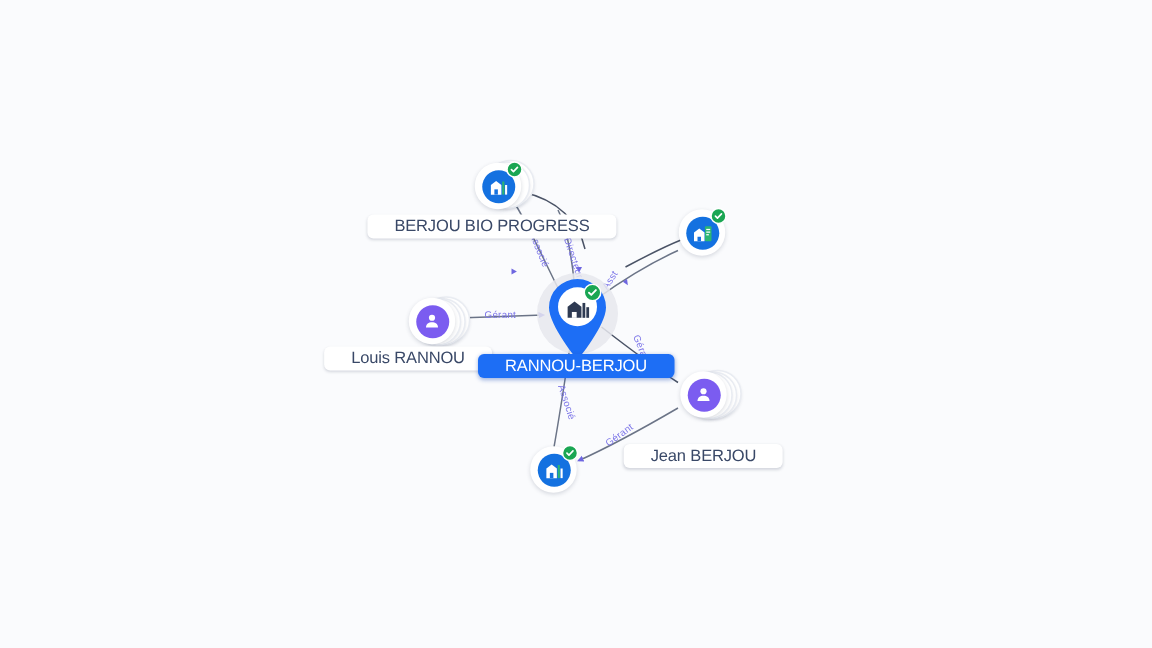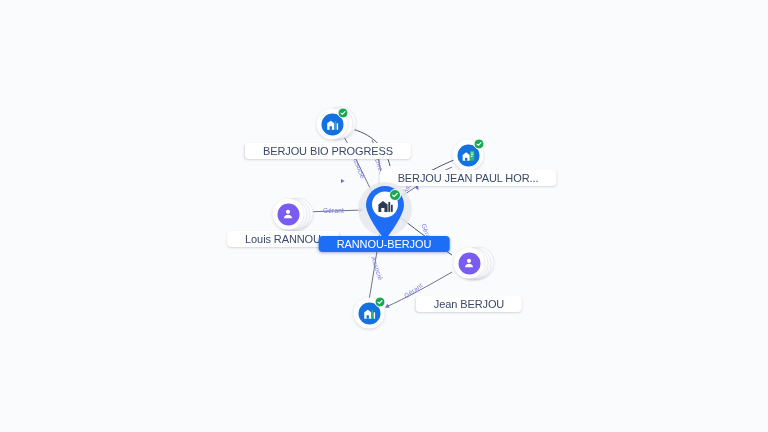--- a/index.html
+++ b/index.html
@@ -206,36 +206,35 @@
           <rect x="16" y="13" width="3" height="1.4" fill="#ffffff"></rect>
         </svg>
       </div>
       <div class="verified-badge" style="width:11px;height:11px;right:-1px;top:-1px;">
         <svg width="7" height="7" viewBox="0 0 12 12">
           <path d="M2.5 6.2 L4.8 8.4 L9.4 3.6" stroke="#ffffff" stroke-width="1.9" fill="none" stroke-linecap="round" stroke-linejoin="round"></path>
         </svg>
       </div>
     </div>
   </div>
-  <div class="node-label" style="left:468px; top:170px;">BERJOU JEAN PAUL HOR...</div>
 
   <div class="node" style="left:288px; top:214px;">
     <div class="stack" style="width:30px;height:30px;left:9px;top:-1px;"></div>
     <div class="stack" style="width:30px;height:30px;left:6px;top:-0.5px;"></div>
     <div class="stack" style="width:30px;height:30px;left:3px;top:0px;"></div>
     <div class="disc" style="width:31px;height:31px;">
       <div class="inner-circle person" style="width:22px;height:22px;">
         <svg width="13" height="13" viewBox="0 0 24 24">
           <circle cx="12" cy="8" r="3.8" fill="#ffffff"></circle>
           <path d="M4.6 20c0-4.1 3.3-6.4 7.4-6.4s7.4 2.3 7.4 6.4z" fill="#ffffff"></path>
         </svg>
       </div>
     </div>
   </div>
-  <div class="node-label" style="left:283px; top:231px;">Louis RANNOU</div>
+  <div class="node-label" style="left:272px; top:231px;">Louis RANNOU</div>
 
   <div class="pin-node" style="left:385px; top:209px;">
     <div class="pin-halo"></div>
     <svg width="46" height="58" viewBox="0 0 46 58" style="position:absolute;left:50%;top:50%;margin-left:-23px;margin-top:-26px;">
       <path d="M23 57 C23 57 4 34 4 22 A19 19 0 0 1 42 22 C42 34 23 57 23 57 Z" fill="#1d6ef5"></path>
       <circle cx="23" cy="21.5" r="13" fill="#ffffff"></circle>
     </svg>
     <div style="position:absolute;left:50%;top:50%;margin-left:-9px;margin-top:-13px;
                 width:18px;height:18px;display:flex;align-items:center;justify-content:center;">
       <svg width="17" height="17" viewBox="0 0 24 24">

